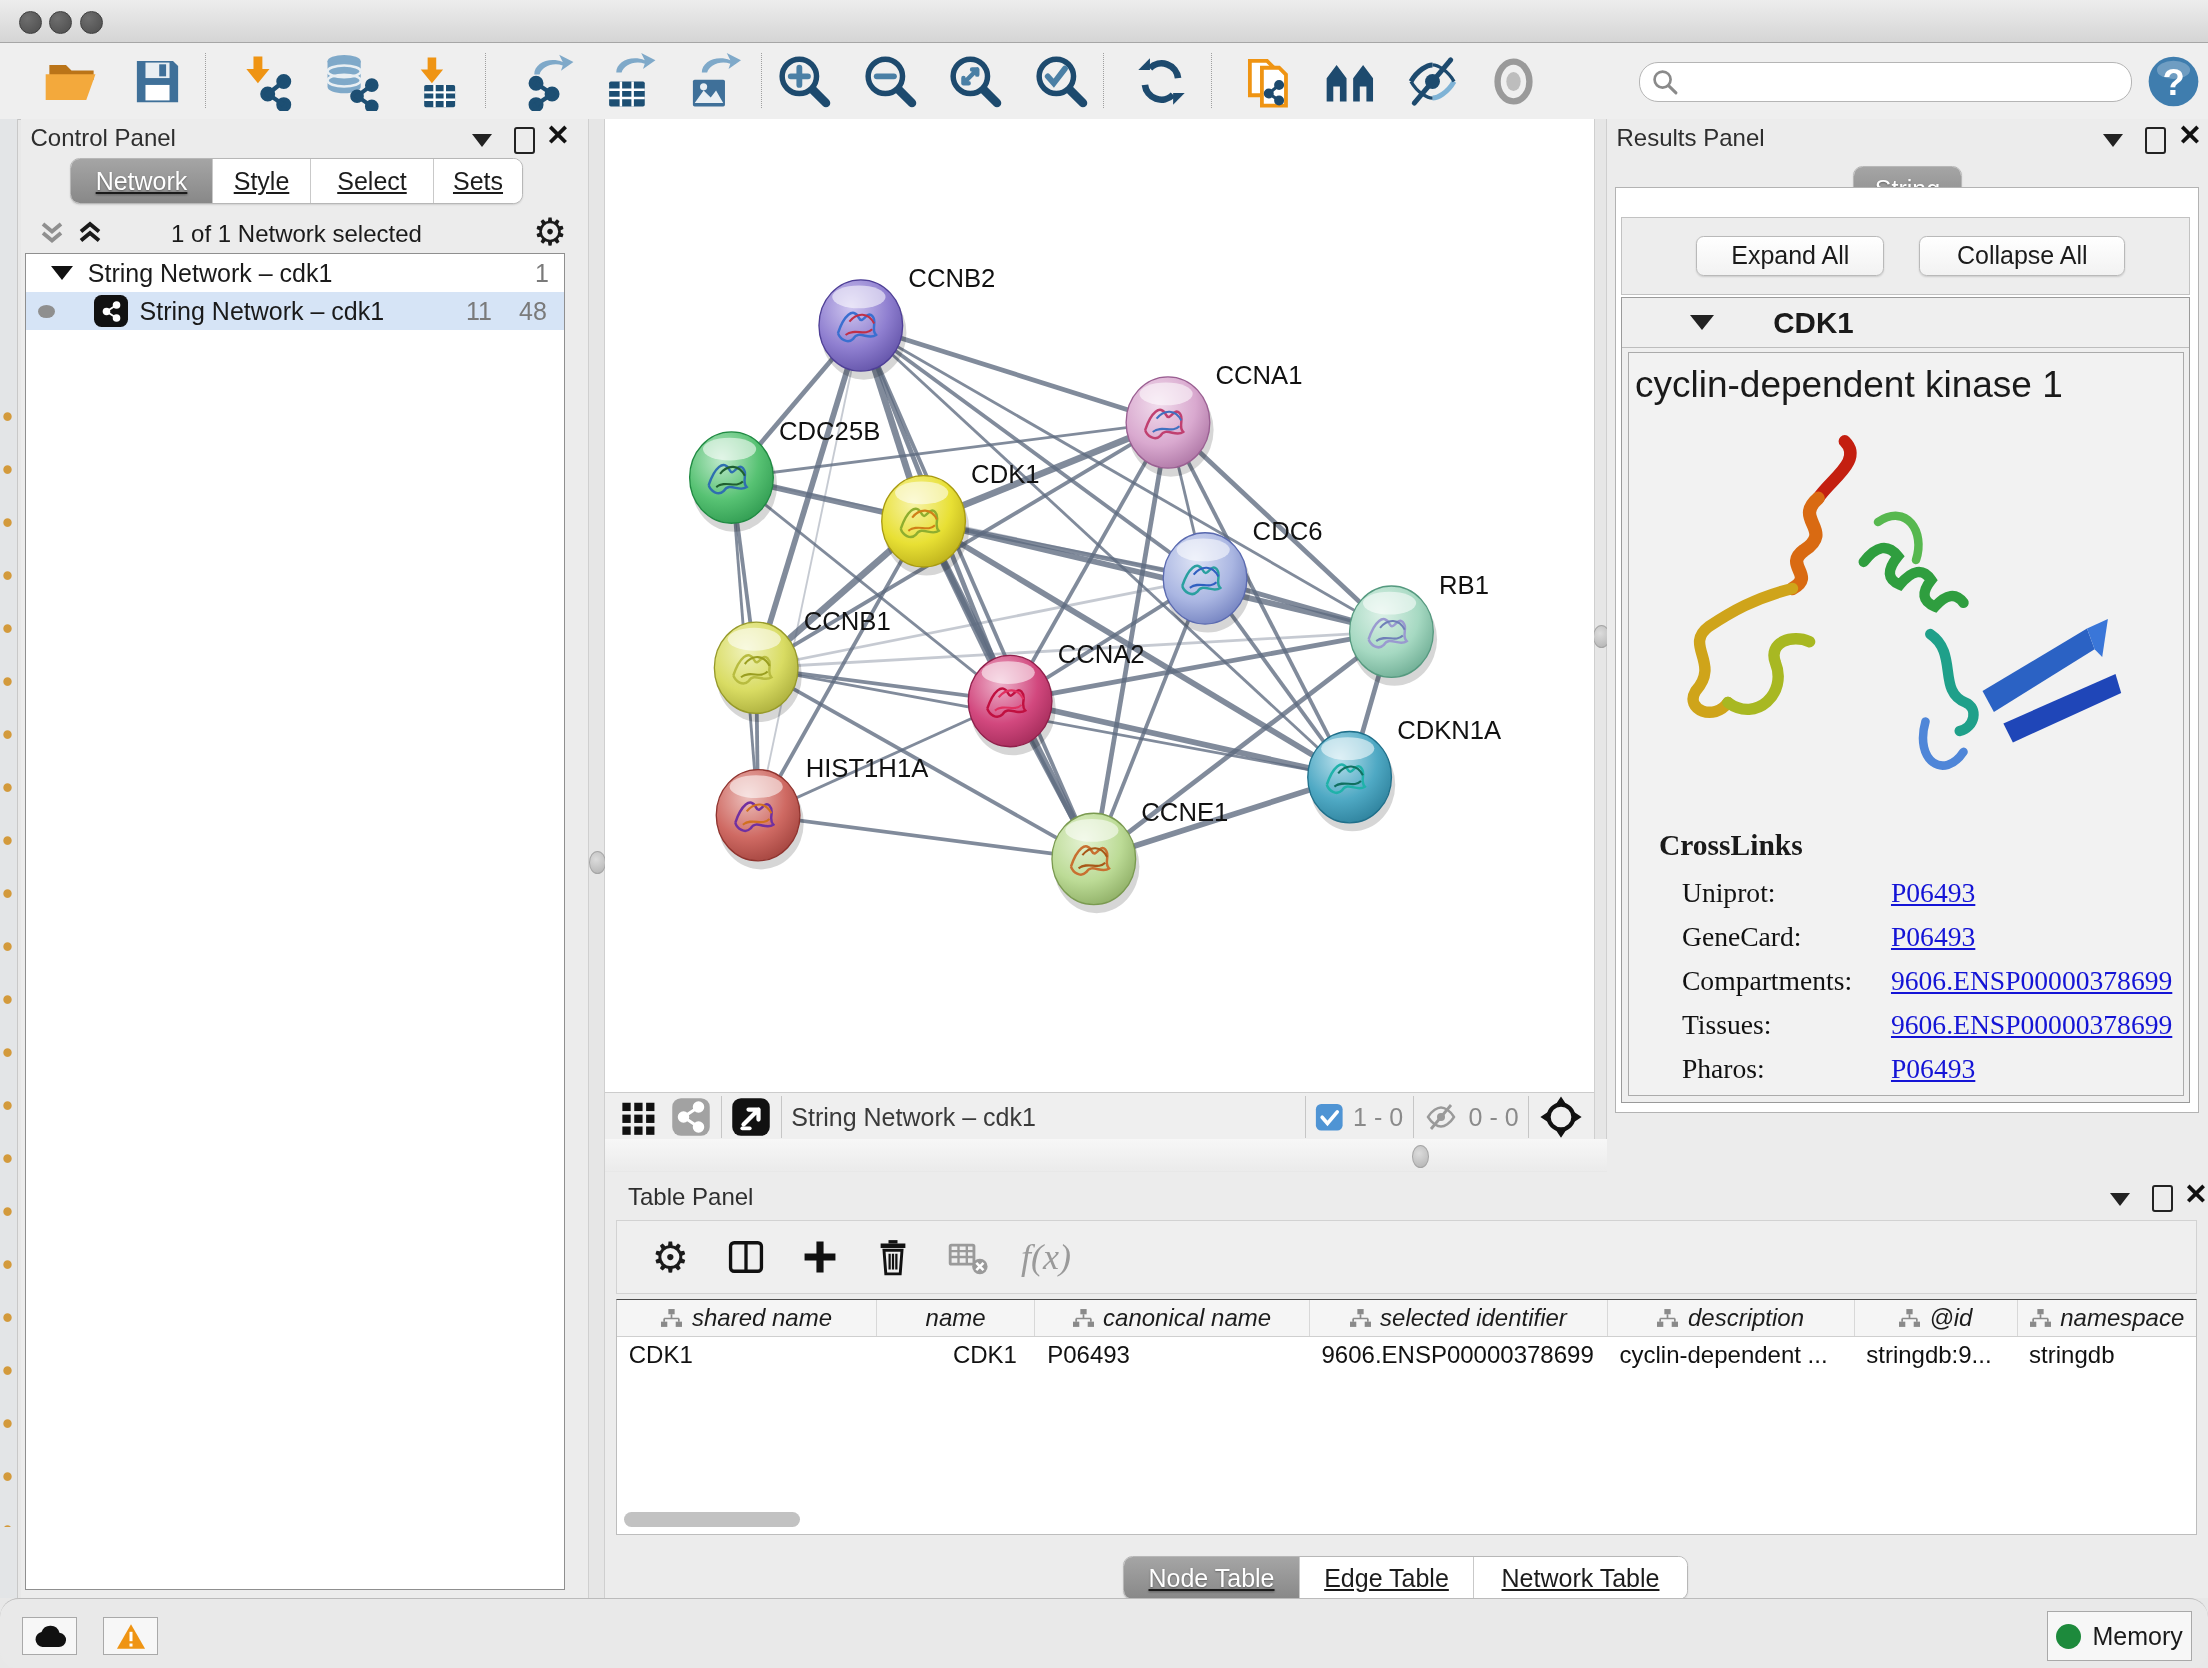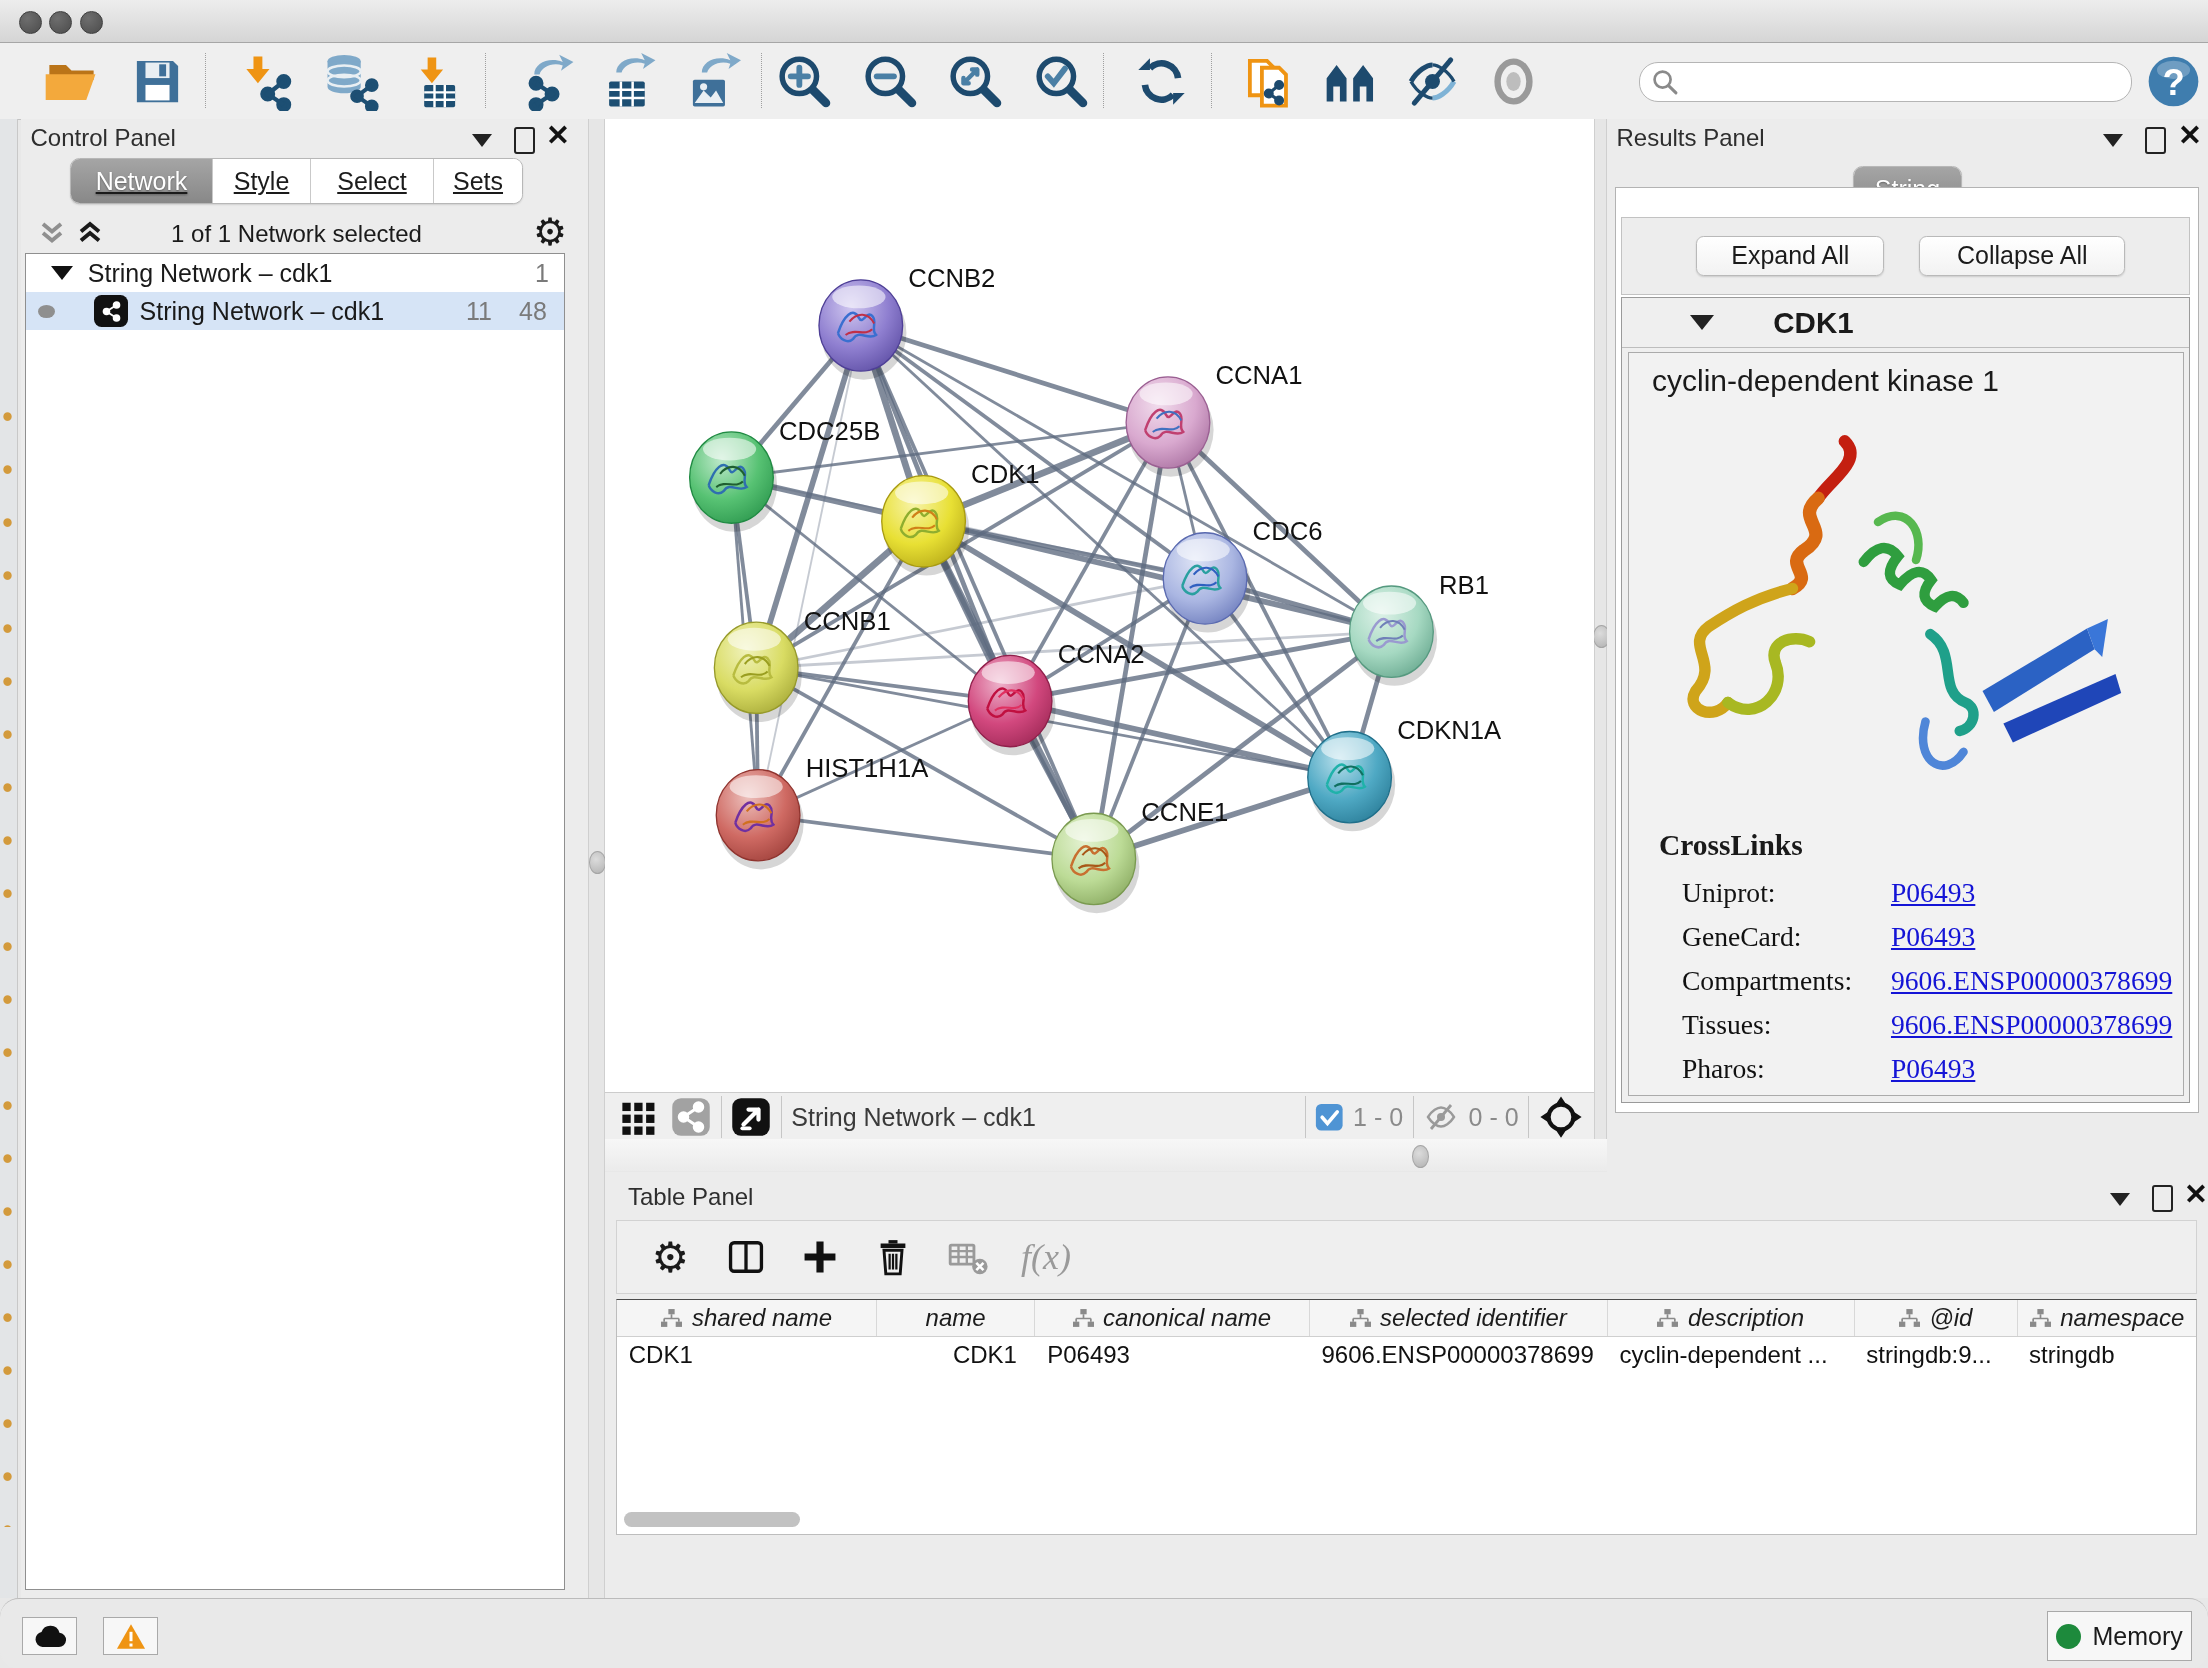--- a/index.html
+++ b/index.html
@@ -620,21 +620,21 @@
     </div>
 
     <div class="abs gene-box">
       <div class="gene-header">
         <div style="width:68px"></div>
         <div class="ph-caret" style="border-left-width:12.4px;border-right-width:12.4px;border-top-width:15px"></div>
         <div style="width:59px"></div>
         <span style="font-size:29.5px;font-weight:bold">CDK1</span>
       </div>
       <div class="gene-body">
-        <div class="abs" style="left:23px;top:11.4px;font-size:30px">cyclin-dependent kinase 1</div>
+        <div class="abs" style="left:6px;top:11.4px;font-size:37px">cyclin-dependent kinase 1</div>
 
         <svg class="abs" style="left:11.4px;top:55px" width="533" height="399" viewBox="0 0 560 420">
           <g fill="none" stroke-linecap="round">
             <path d="M215 35 C235 55 200 75 187 95" stroke="#c41f10" stroke-width="13"></path>
             <path d="M187 95 C160 118 205 128 172 150 C150 166 185 176 160 190" stroke="#d96a12" stroke-width="14"></path>
             <path d="M160 190 C120 200 95 215 72 230 C45 250 85 268 58 298 C46 318 78 330 92 310" stroke="#cfa41a" stroke-width="12"></path>
             <path d="M92 310 C122 332 155 300 142 268 C134 246 160 238 178 246" stroke="#a8b822" stroke-width="12"></path>
             <path d="M235 162 q20 -26 36 -6 q-18 22 2 30 q20 -24 33 -5 q-16 20 4 28 q18 -20 30 -4" stroke="#2f9e3f" stroke-width="11"></path>
             <path d="M305 238 C335 258 312 298 342 310 C356 316 352 336 336 340" stroke="#1fa08a" stroke-width="11"></path>
             <path d="M300 330 C288 372 320 392 340 362" stroke="#4f86d8" stroke-width="9"></path>
@@ -777,20 +777,25 @@
       <div class="td" style="width:250px">cyclin-dependent ...</div>
       <div class="td" style="width:165px">stringdb:9...</div>
       <div class="td" style="width:181px">stringdb</div>
     </div>
   </div>
 
   <div class="abs hscroll">
     <div class="thumb"></div>
   </div>
 
+  <div class="abs seg-group" style="left:518px;top:384px;height:42px">
+    <div class="seg sel" style="width:175px">Node Table</div>
+    <div class="seg" style="width:173px">Edge Table</div>
+    <div class="seg" style="width:213px">Network Table</div>
+  </div>
 </section>
 
 <div class="abs status-bar">
   <div class="abs sb-btn" style="left:22px">
     <svg width="34" height="25" viewBox="0 0 36 26">
       <path d="M10 24a8 8 0 0 1-1-15.8A10 10 0 0 1 28 9a7 7 0 0 1-1 15z" fill="#111"></path>
     </svg>
   </div>
   <div class="abs sb-btn" style="left:103px">
     <svg width="30" height="27" viewBox="0 0 32 28">

